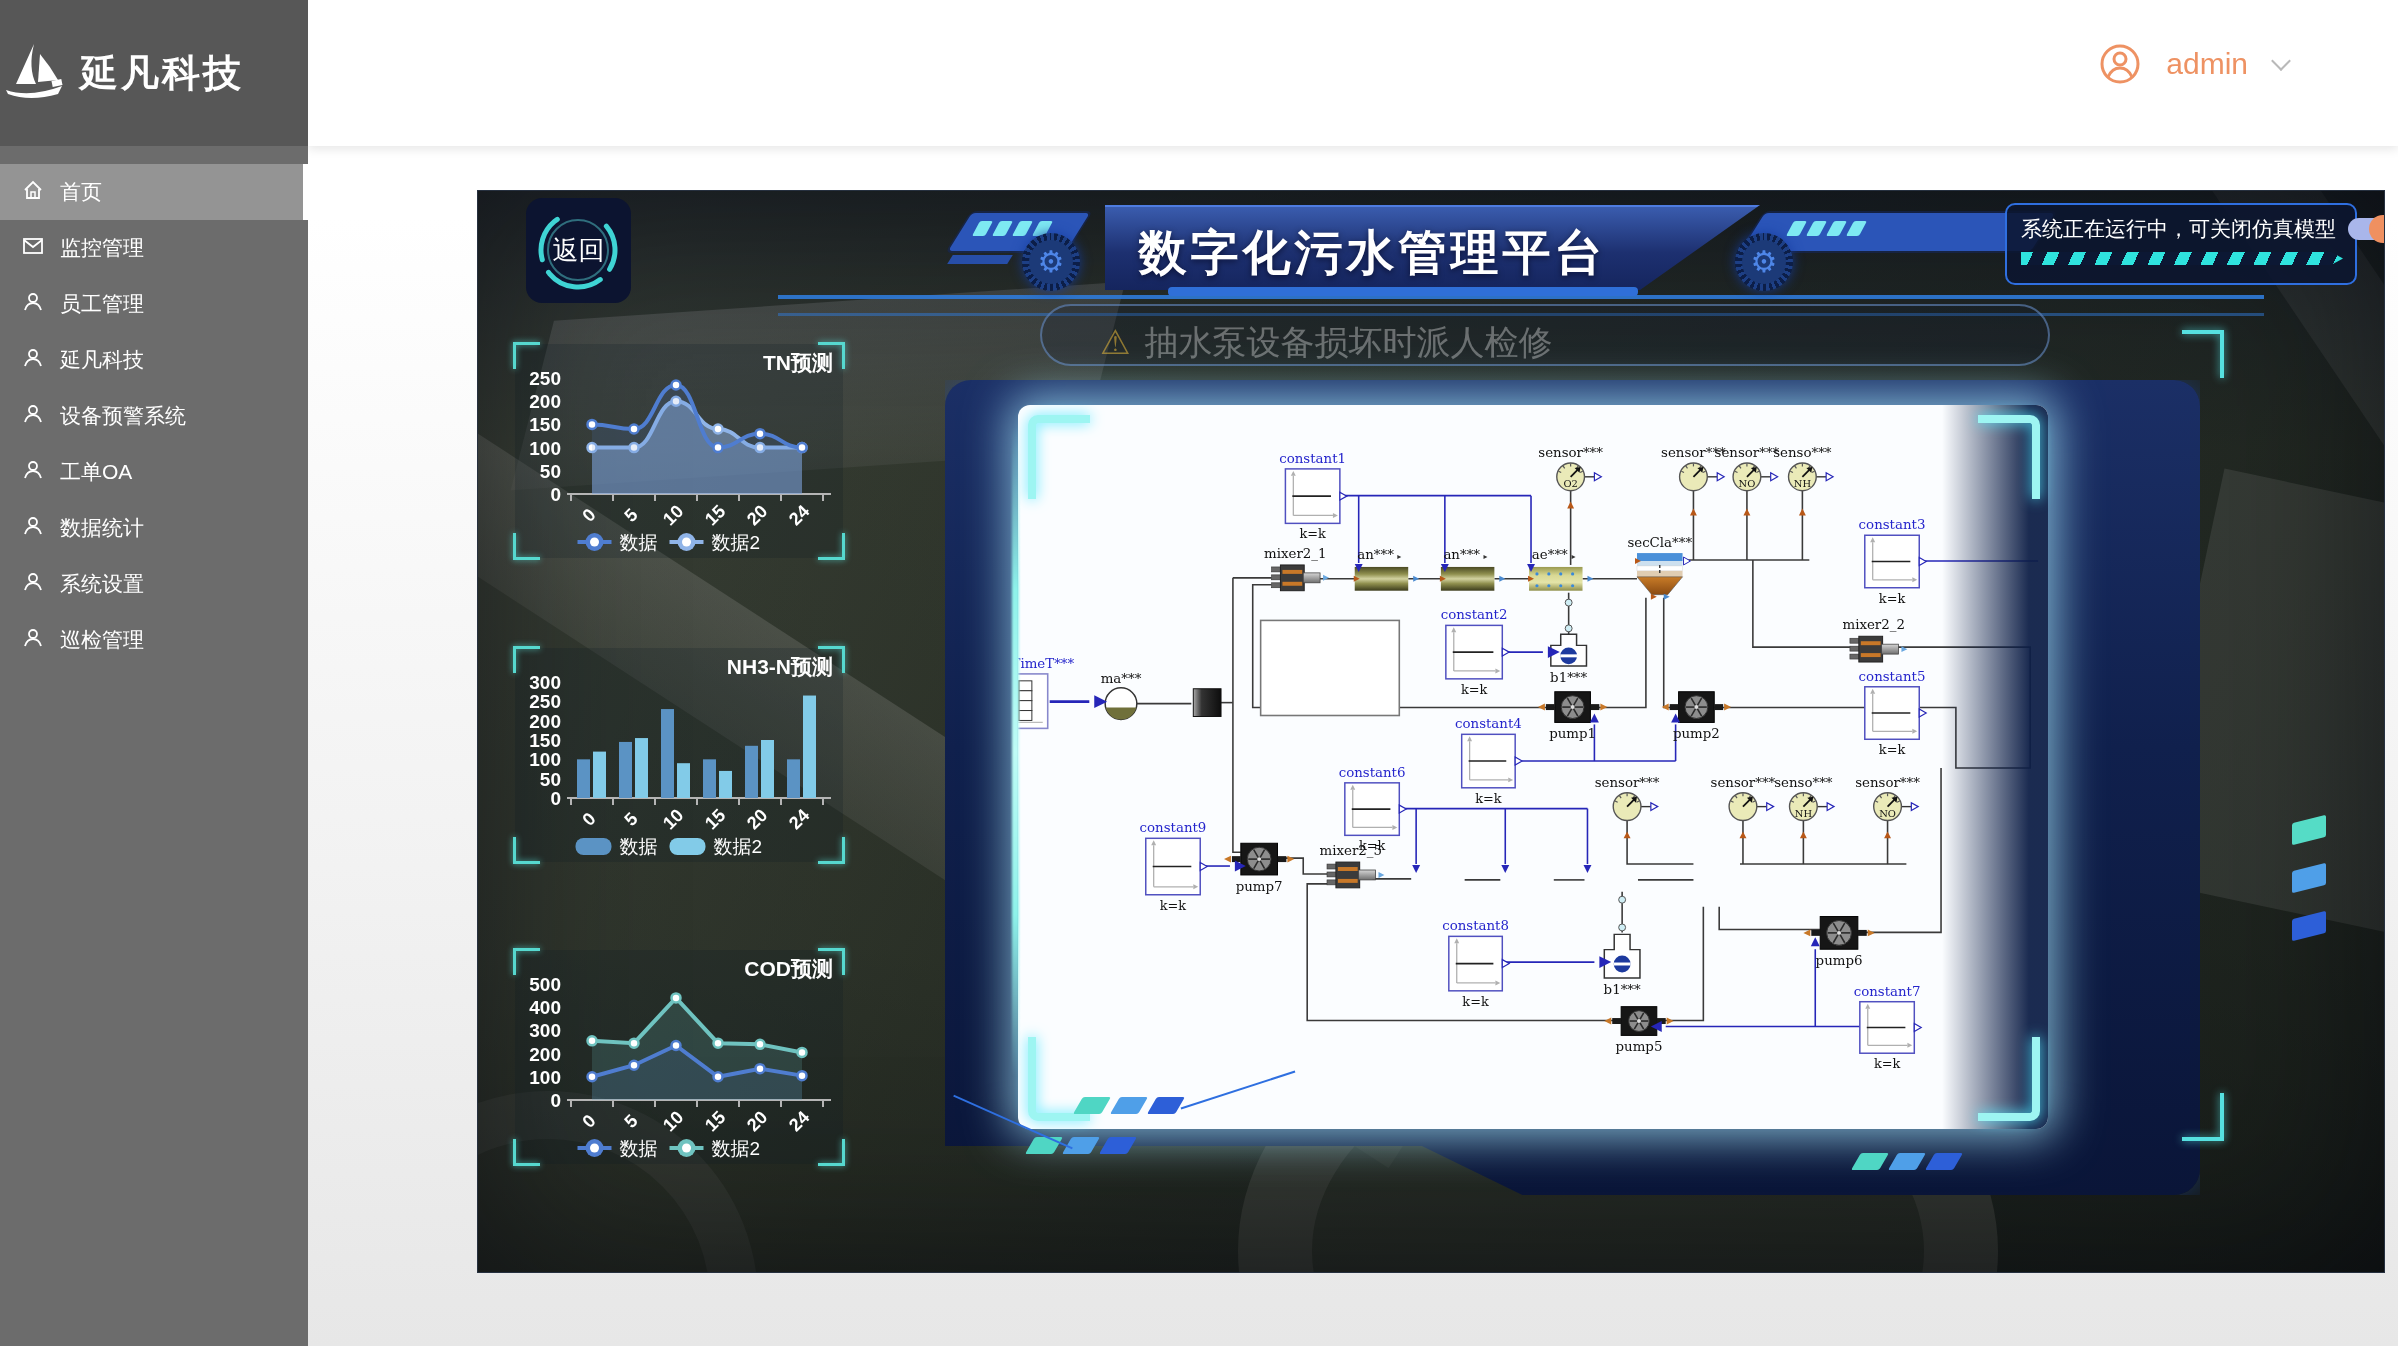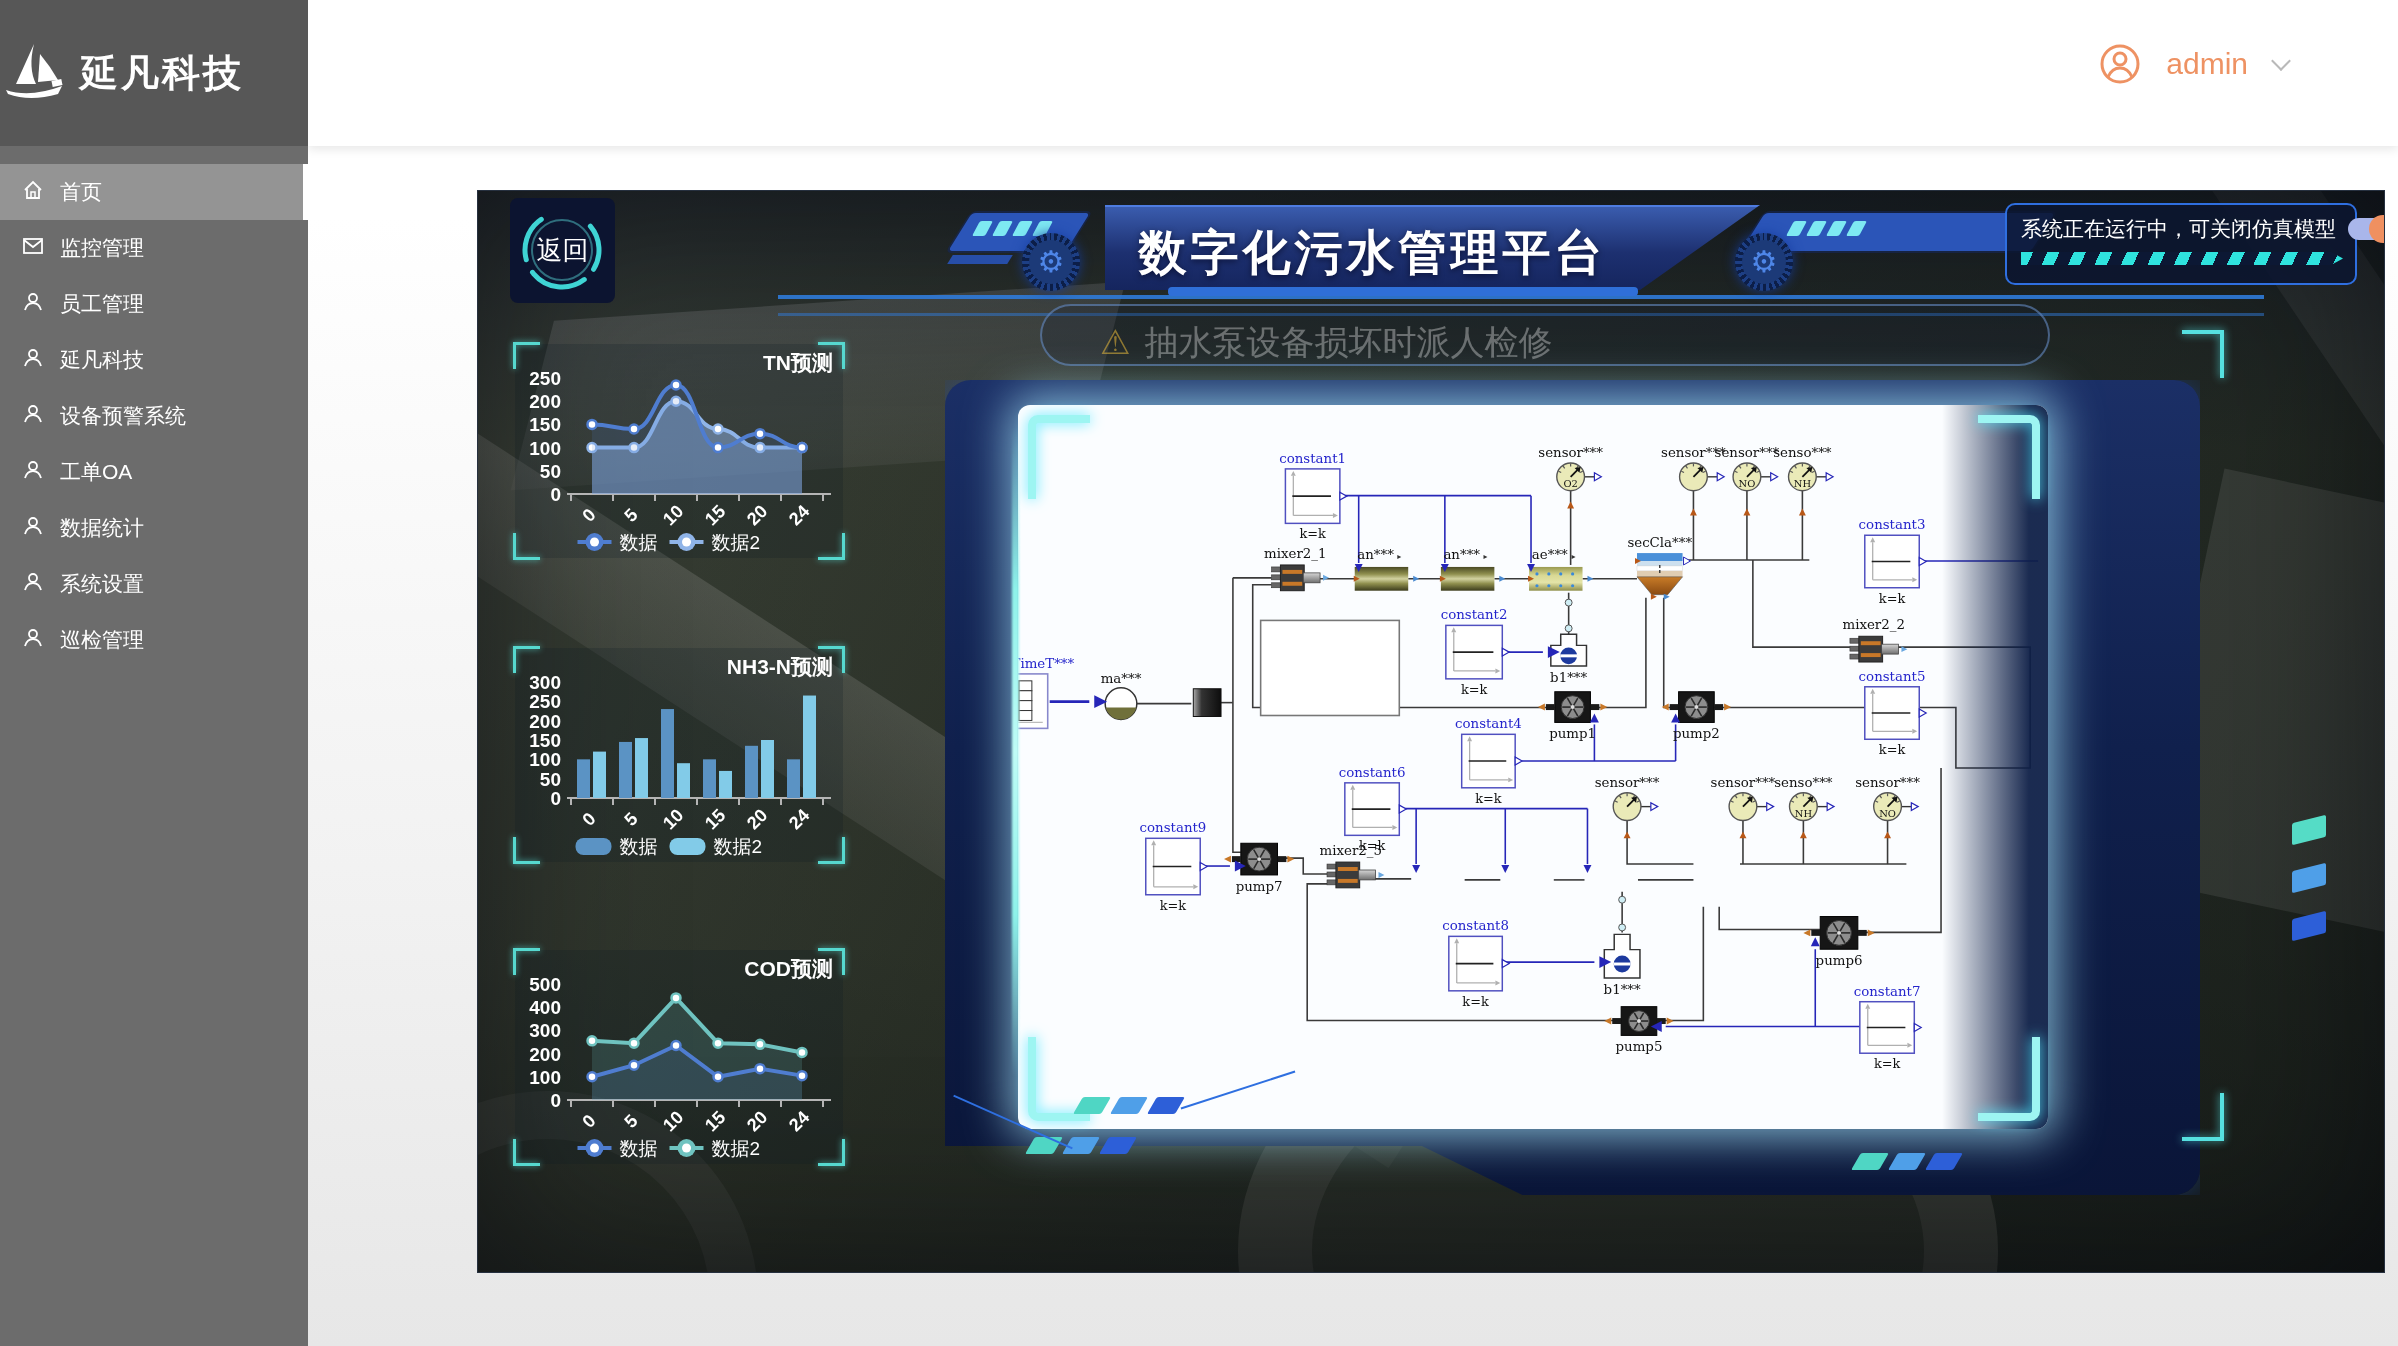--- a/index.html
+++ b/index.html
@@ -55,21 +55,21 @@
 .deco-l .dash-set{left:16px}
 .deco-r .dash-set{left:127px}
 .dash-set i{width:13px;height:15px;background:#7ee9f2;transform:skewX(-28deg);border-radius:2px}
 .gear{position:absolute;top:32px;width:58px;height:58px;border-radius:50%;
  background:repeating-conic-gradient(#1d3f85 0 7deg,#0c1e48 7deg 14deg);display:flex;align-items:center;justify-content:center;box-shadow:0 0 12px rgba(20,60,160,.8)}
 .deco-l .gear{left:62px}
 .deco-r .gear{left:72px}
 .gear b{width:44px;height:44px;border-radius:50%;background:#1c3a78;color:#4e86e8;font-size:30px;line-height:44px;text-align:center;font-weight:normal}
 
 
-.backbtn{position:absolute;left:32px;top:7px;width:105px;height:105px;background:#0c1430;border-radius:8px;z-index:5;display:flex;align-items:center;justify-content:center;cursor:pointer}
+.backbtn{position:absolute;left:48px;top:7px;width:105px;height:105px;background:#0c1430;border-radius:16px;z-index:5;display:flex;align-items:center;justify-content:center;cursor:pointer}
 .backbtn svg{position:absolute;inset:0}
 .backbtn span{position:relative;color:#fff;font-size:26px;z-index:2}
 
 
 .statuspanel{position:absolute;left:1527px;top:12px;width:352px;height:82px;z-index:5;background:rgba(11,22,48,.88);border:2px solid #2f6fe0;border-radius:10px;padding:10px 12px 20px 14px}
 .statusrow{display:flex;align-items:center;gap:12px}
 .statustext{color:#fff;font-size:21px;white-space:nowrap}
 .toggle{position:relative;width:46px;height:22px;border-radius:11px;background:#a9b6ea;cursor:pointer;flex:0 0 auto}
 .toggle .knob{position:absolute;right:-3px;top:-3px;width:28px;height:28px;border-radius:50%;background:#ef9060}
 .hazard{margin-top:9px;height:13px;width:322px;background:repeating-linear-gradient(115deg,#2fe3de 0 11px,#0c1834 11px 24px);clip-path:polygon(0 0,calc(100% - 12px) 0,100% 50%,calc(100% - 12px) 100%,0 100%)}

